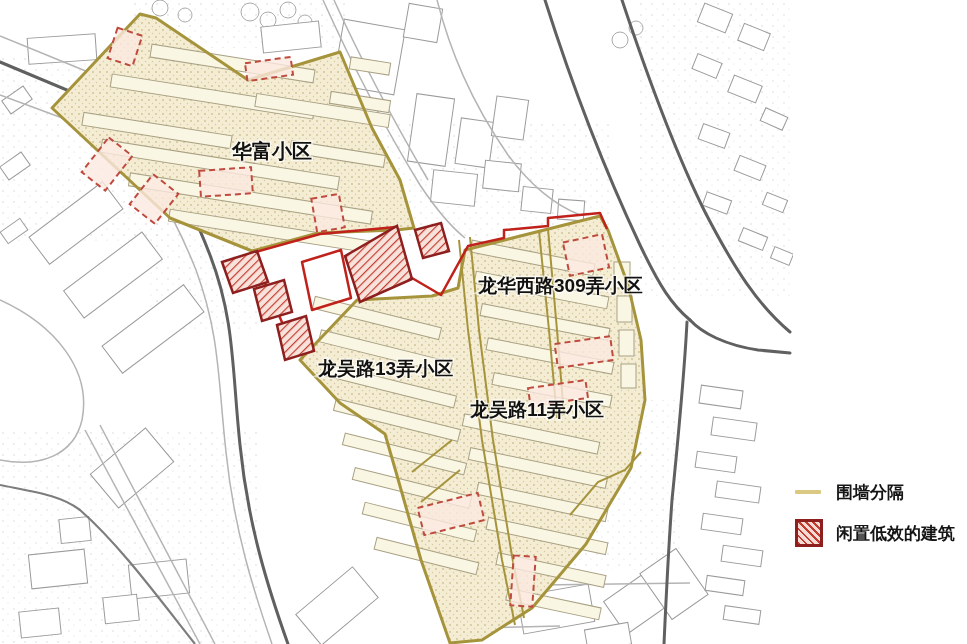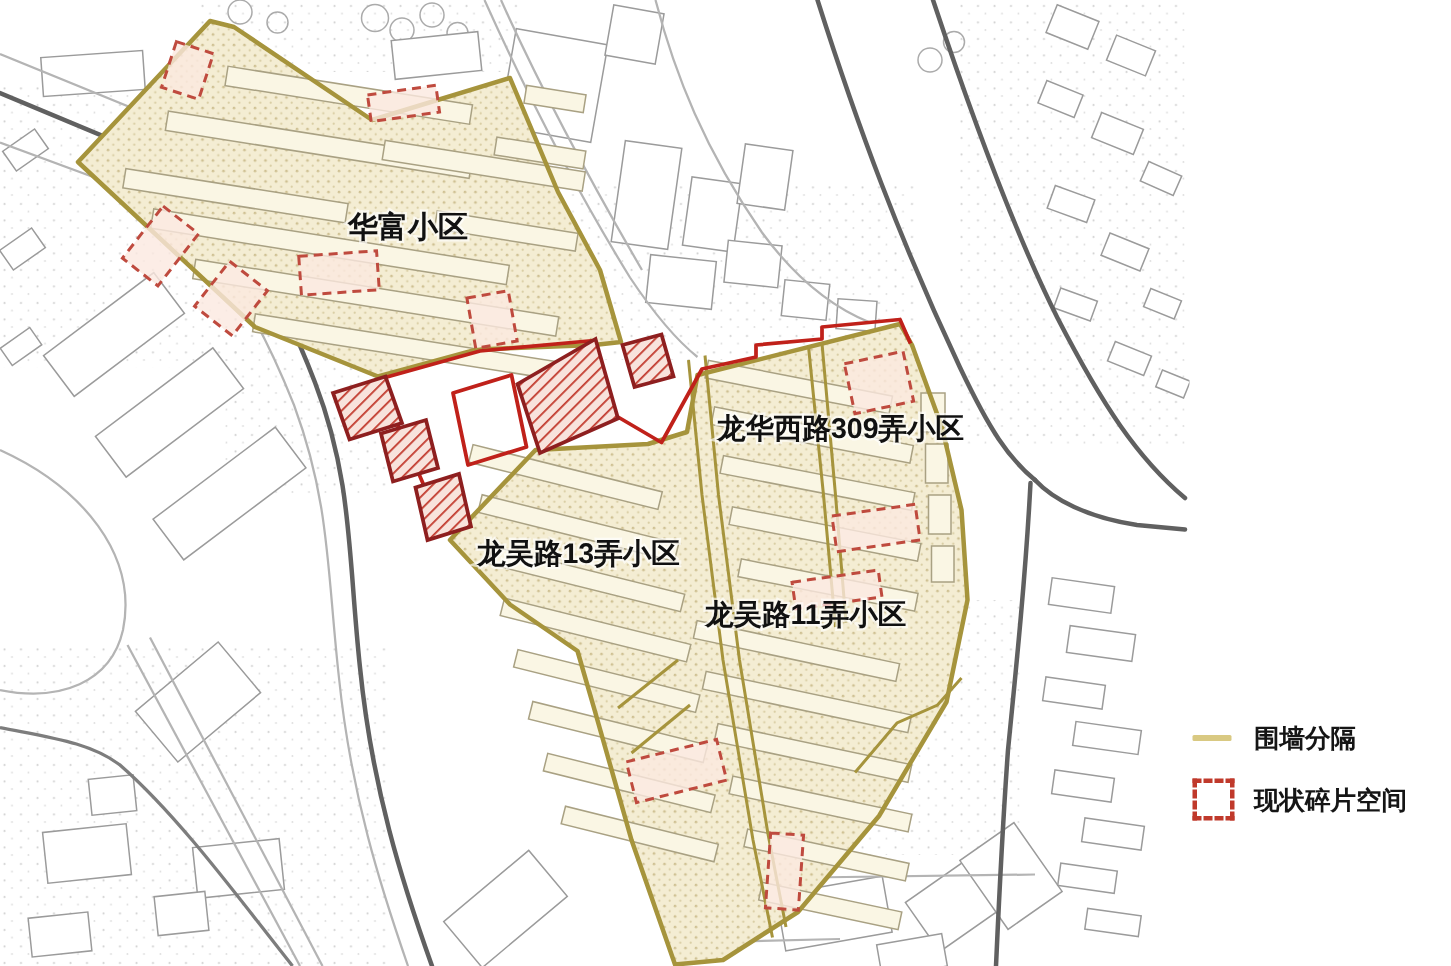--- a/index.html
+++ b/index.html
@@ -248,17 +248,17 @@
   </svg>
 
   <div id="legend">
     <div class="legend-item">
       <span class="sw">
           <span class="sw-line"></span>
         </span>
       <span class="legend-label">围墙分隔</span>
     </div>
     <div class="legend-item">
-      <span class="sw sw-dash"></span>
-      <span class="legend-label">现状碎片空间</span>
+      <span class="sw sw-hatch"></span>
+      <span class="legend-label">闲置低效的建筑</span>
     </div>
   </div>
 </div>
 
 </body></html>

